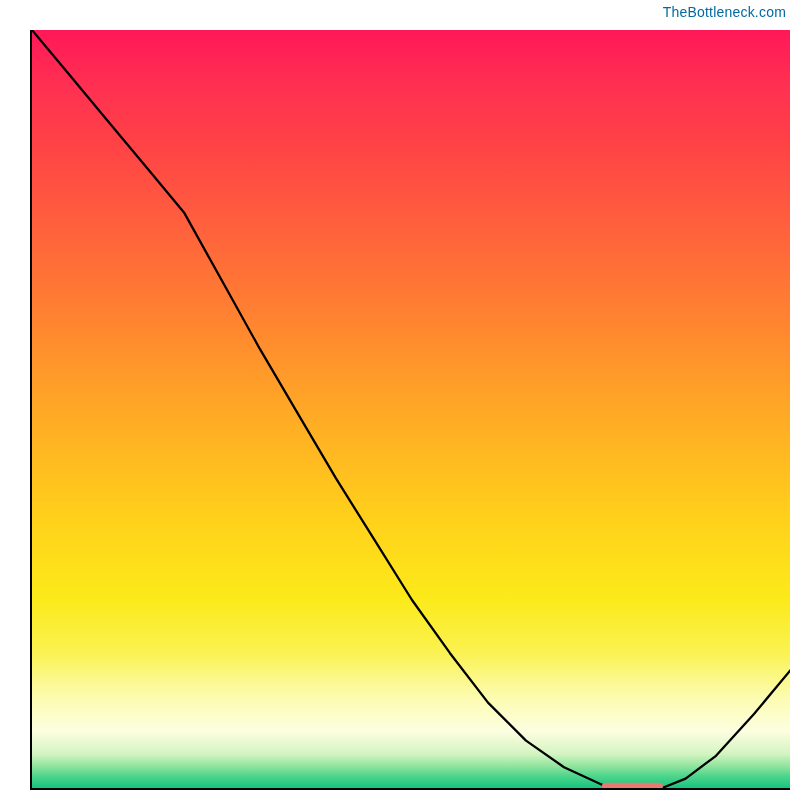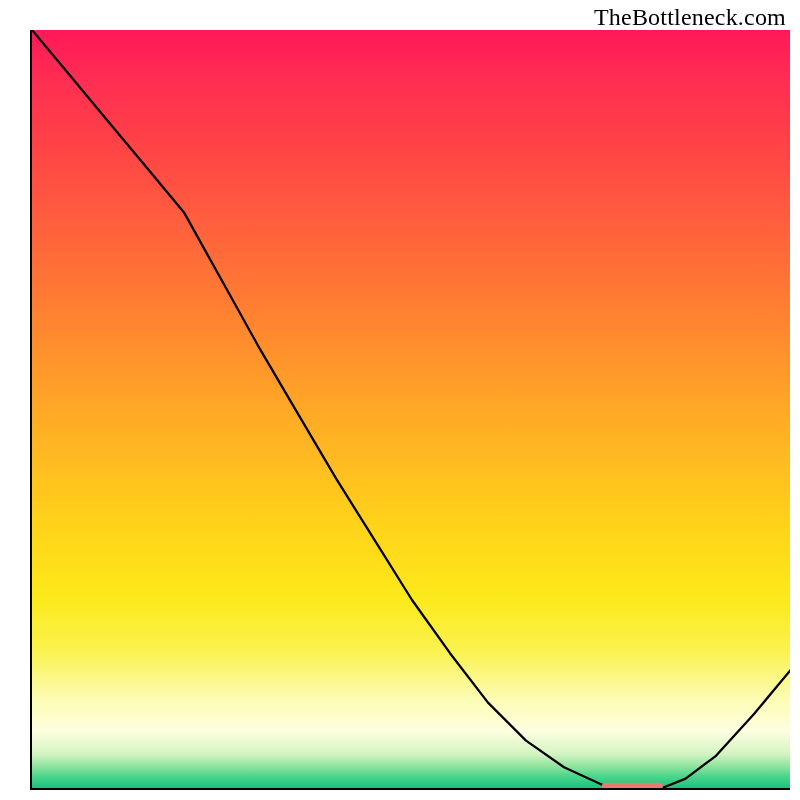--- a/index.html
+++ b/index.html
@@ -6,23 +6,23 @@
   html, body { width: 800px; height: 800px; background: #fff; }
   .chart-container {
     position: relative;
     width: 800px;
     height: 800px;
   }
   .watermark {
     position: absolute;
     top: 4px;
     right: 14px;
-    font-family: Liberation Serif, serif;
-    font-size: 24px;
-    color: #000000;
+    font-family: Liberation Sans, sans-serif;
+    font-size: 14px;
+    color: #0369a1;
     font-weight: 500;
     letter-spacing: 0.2px;
   }
   .plot-frame {
     position: absolute;
     left: 30px;
     top: 30px;
     width: 760px;
     height: 760px;
     border-left: 2.5px solid #000;

